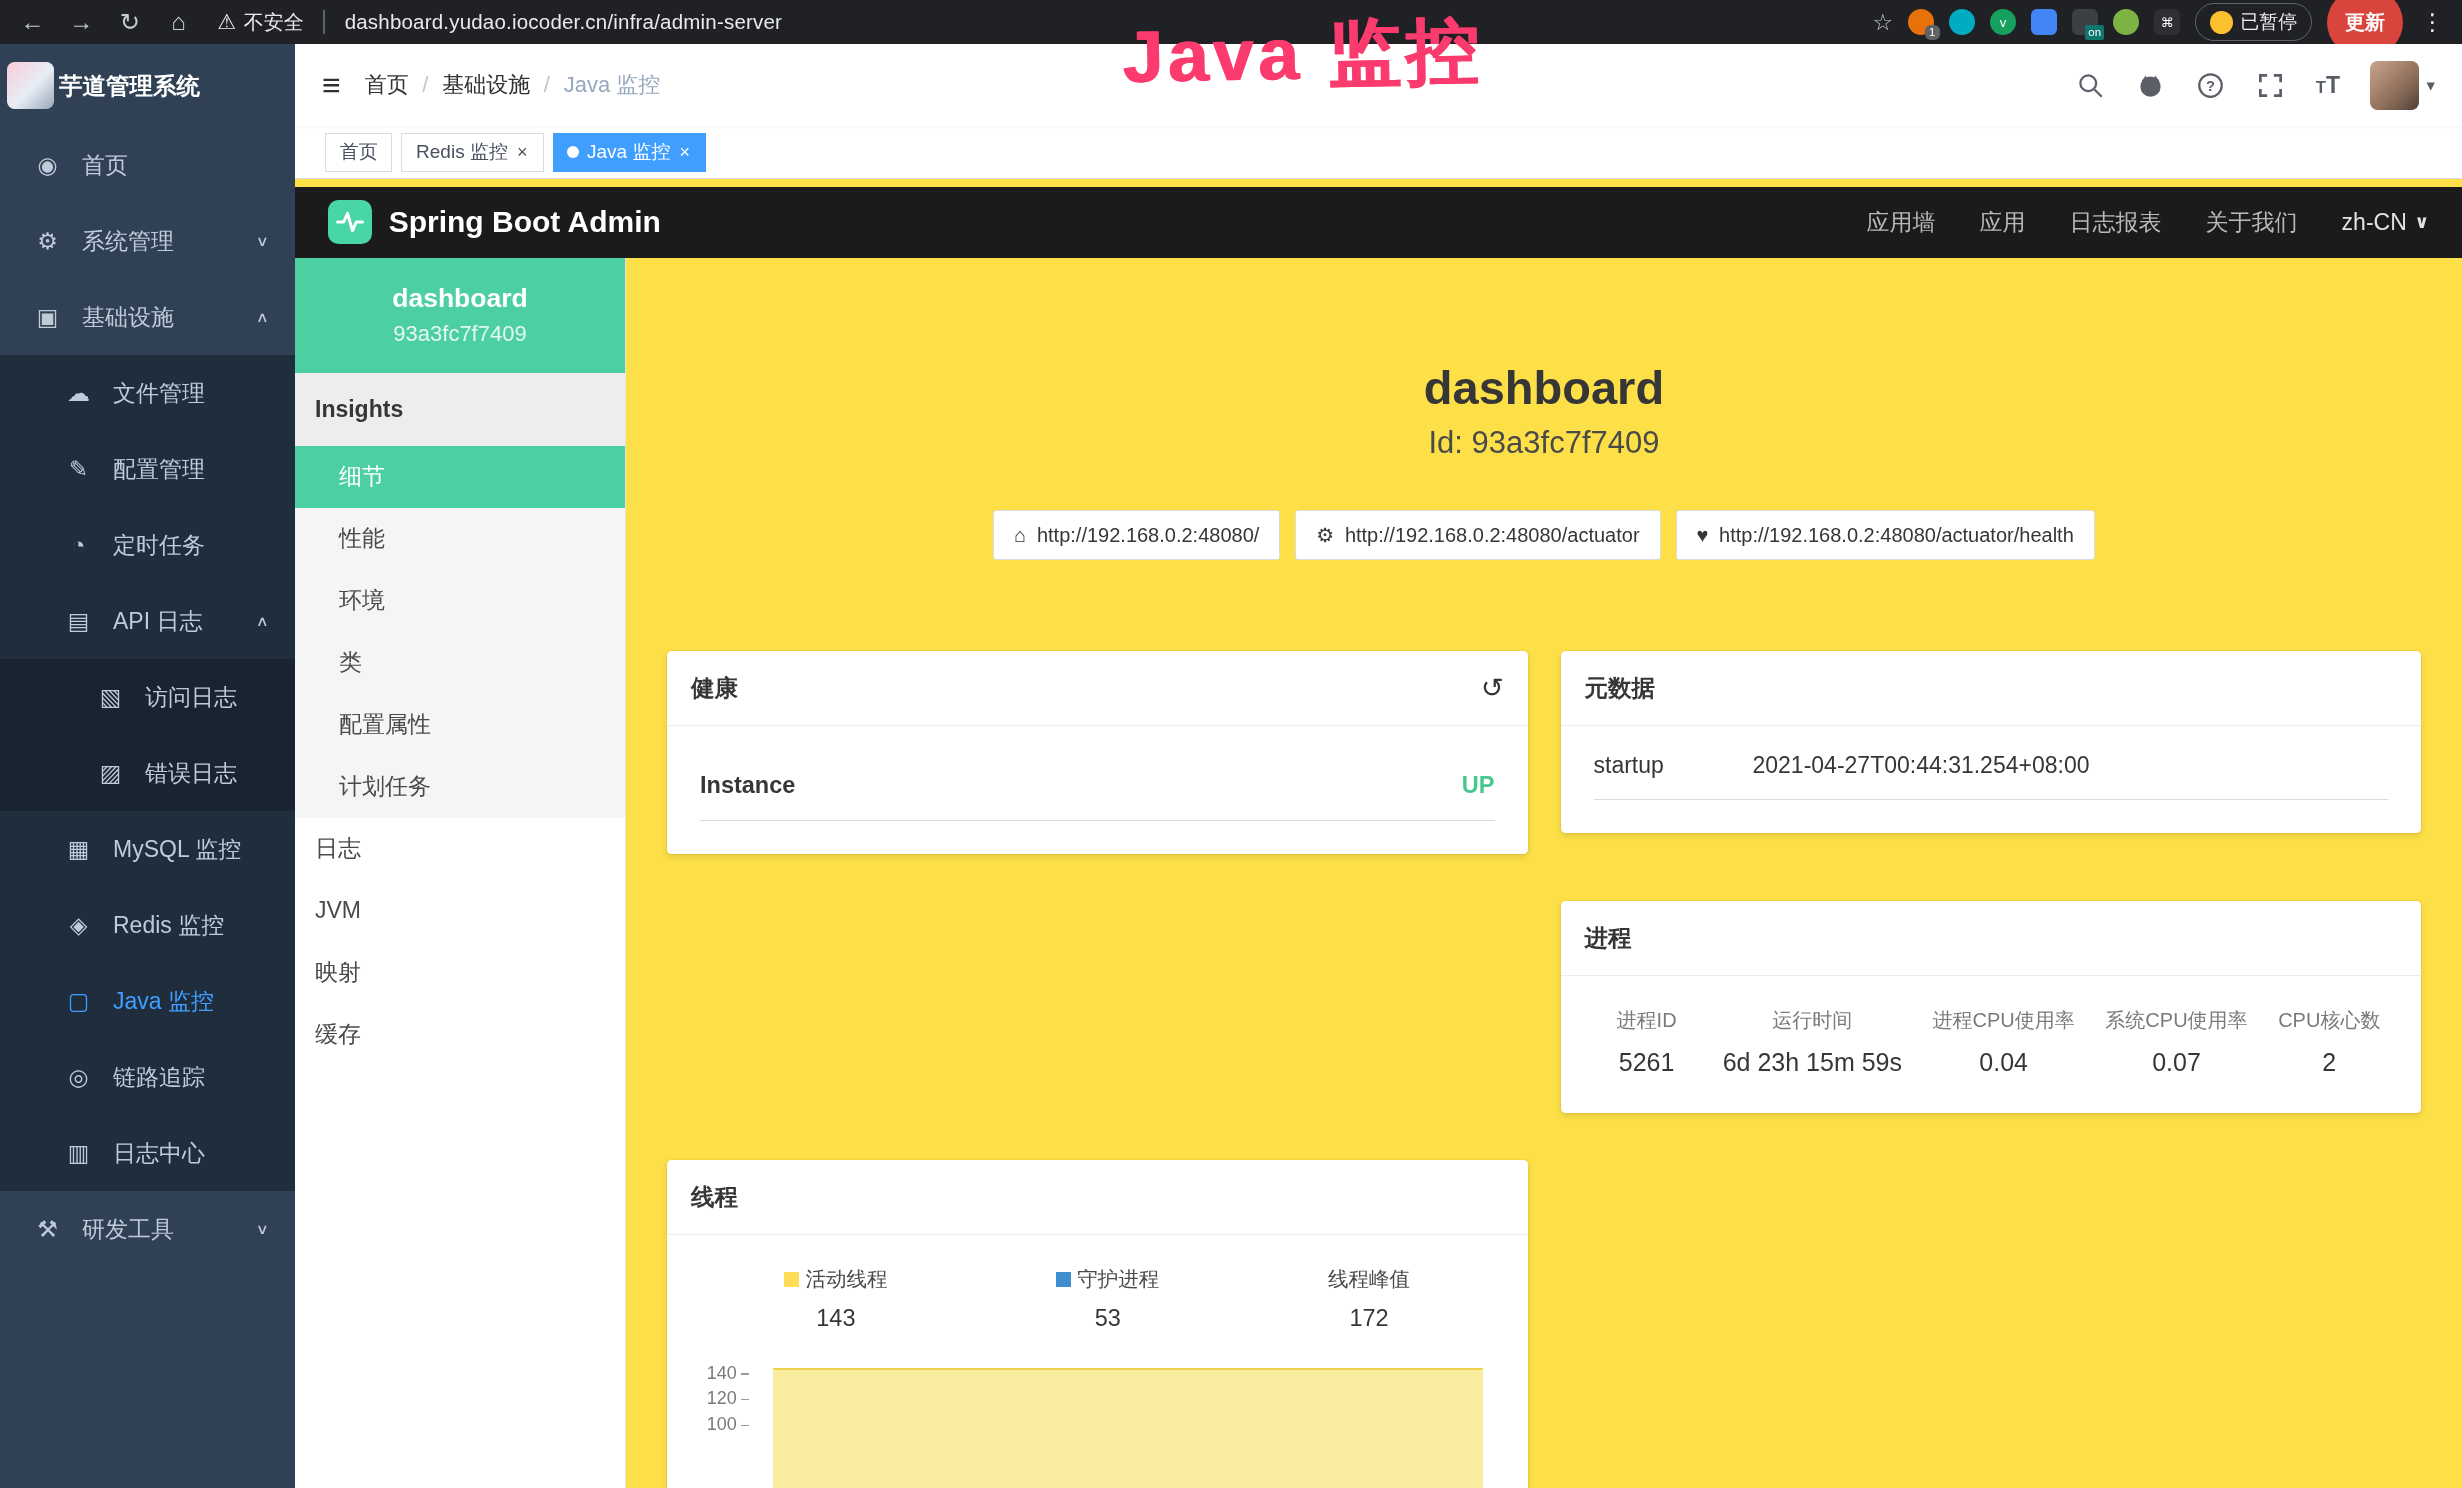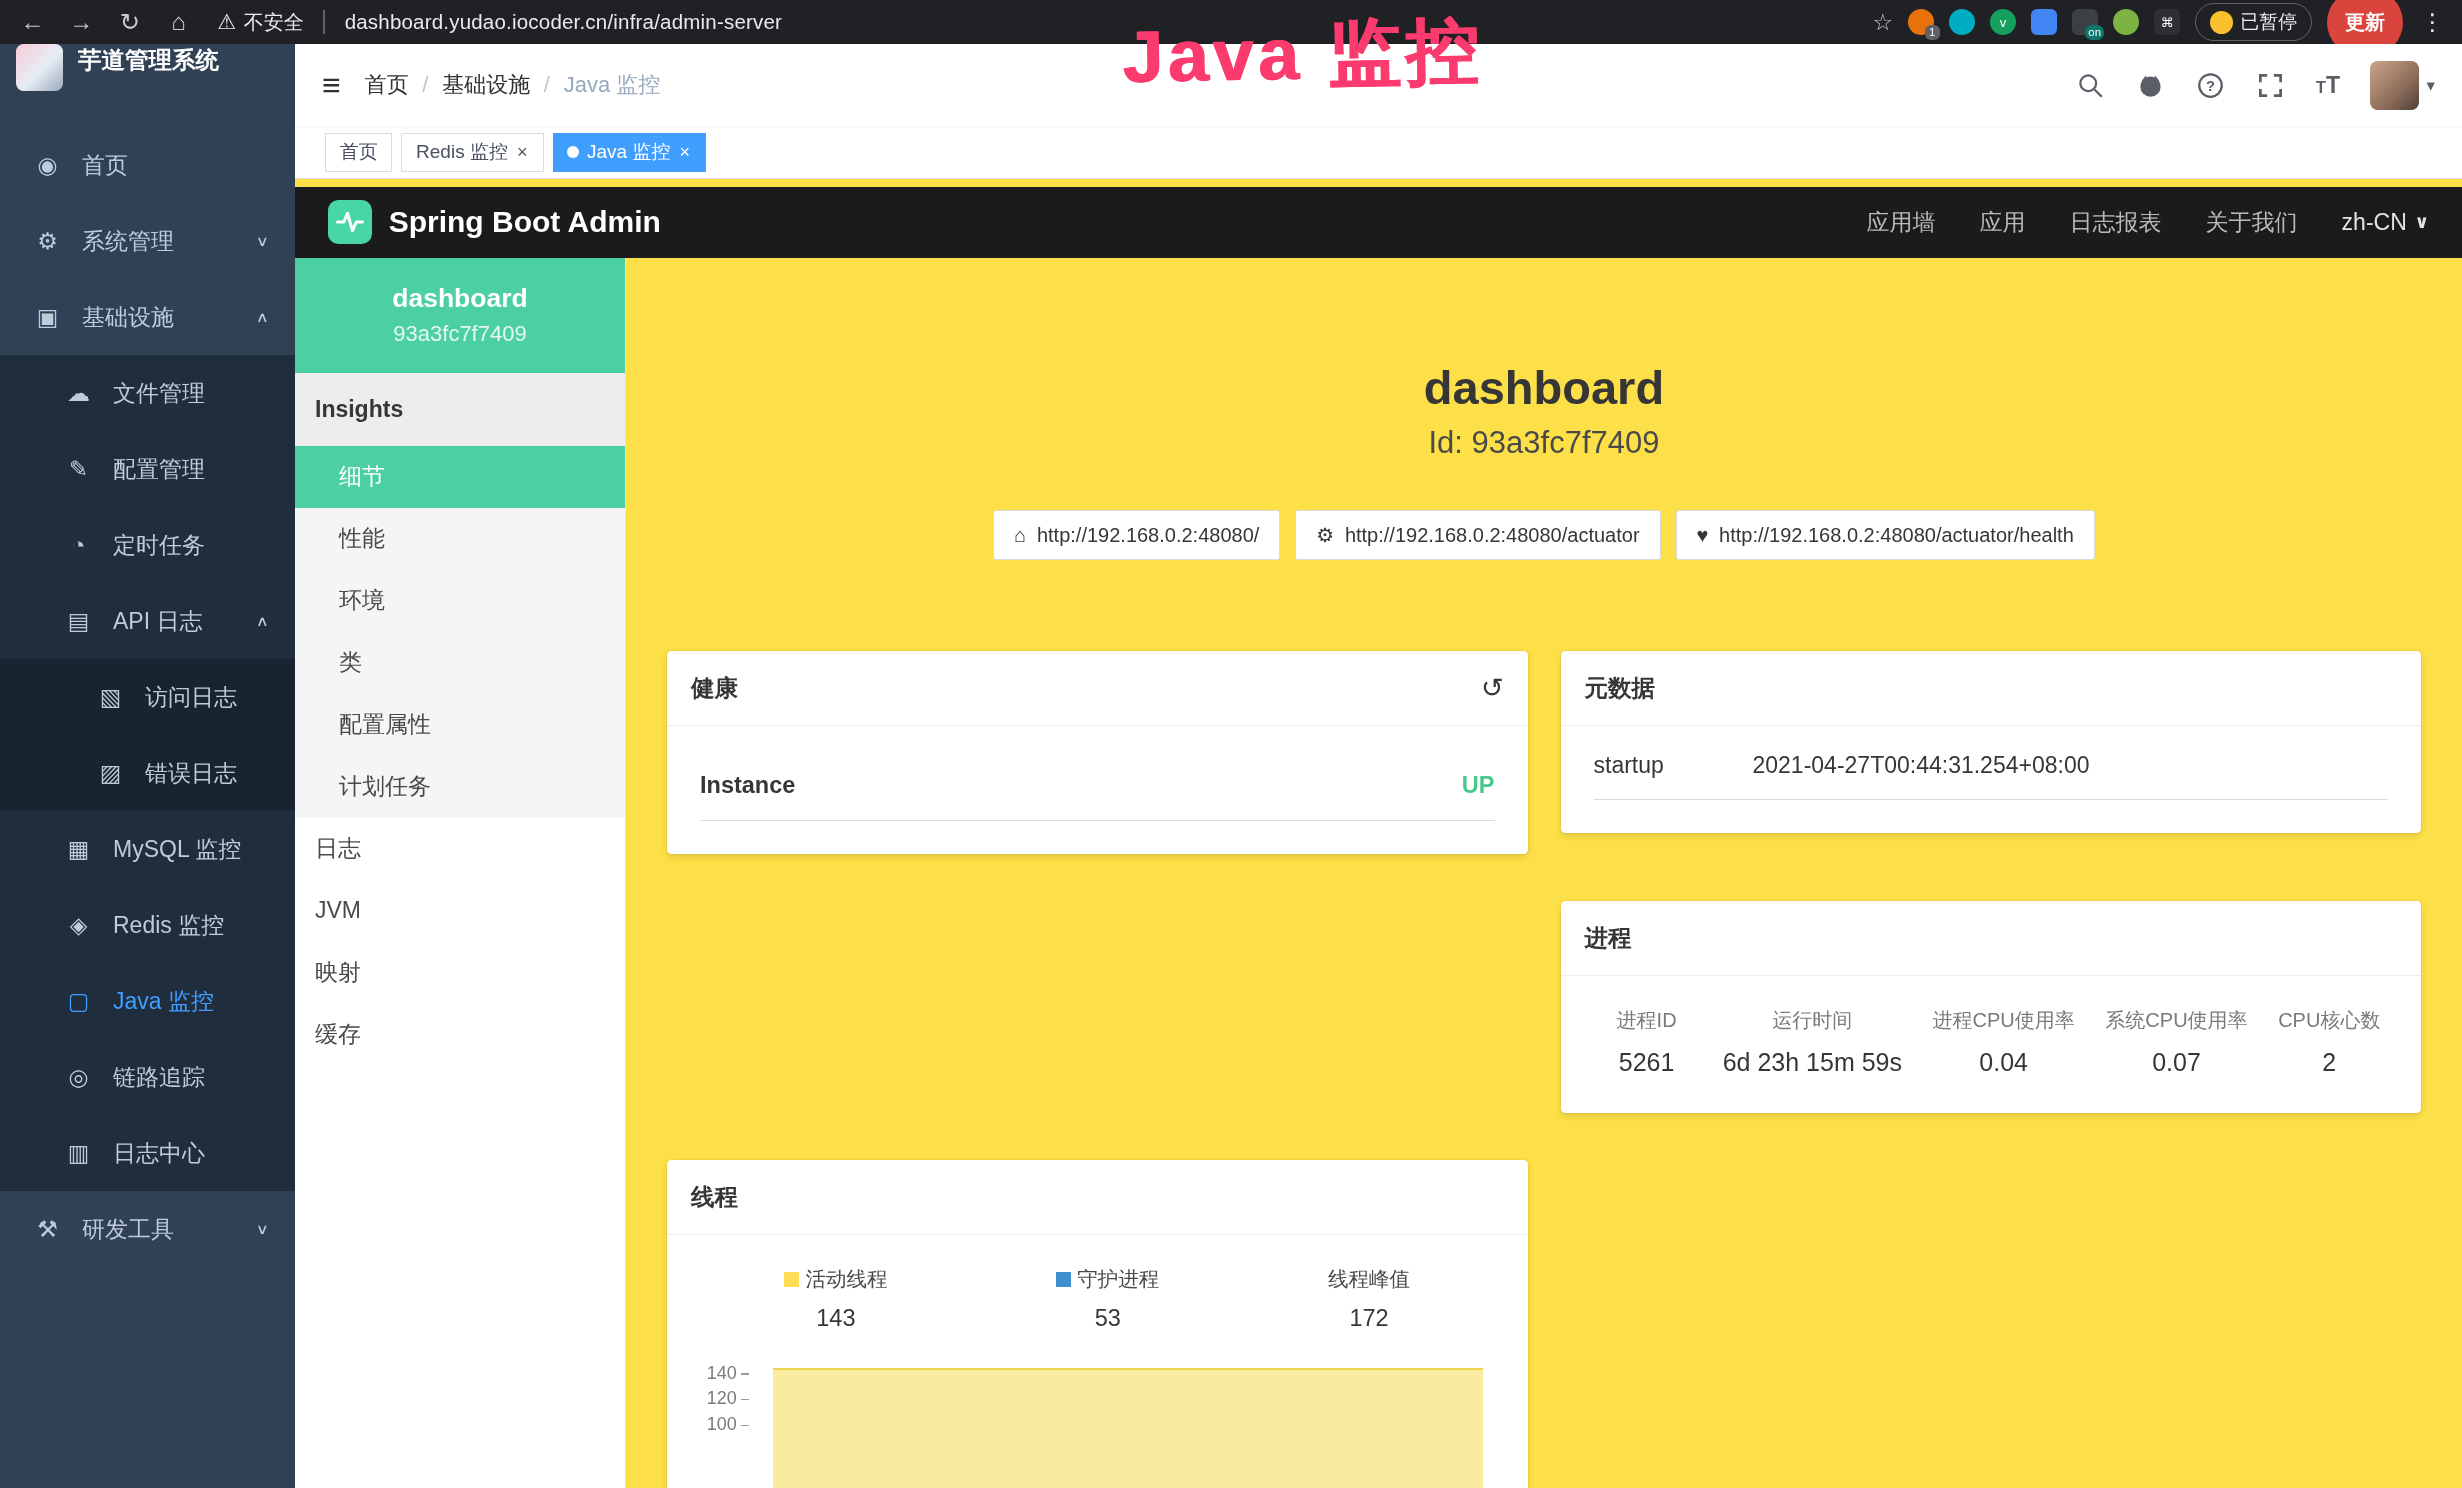--- a/index.html
+++ b/index.html
@@ -10,33 +10,33 @@
   .chrome { height: 44px; background: #202124; display: flex; align-items: center; padding: 0 15px; gap: 13.7px; color: #e8eaed; }
   .chrome .navbtn { width: 35px; text-align: center; font-size: 24px; color: #c7cbd1; cursor: pointer; }
   .sec-chip { display: flex; align-items: center; gap: 7.6px; font-size: 20px; color: #e8eaed; margin-left: 7.6px; }
   .sec-chip .warn { color: #e8eaed; font-size: 21px; }
   .chrome .vdiv { width: 1.5px; height: 24px; background: #5f6368; margin: 0 6px; }
   .url { font-size: 20.5px; color: #e8eaed; letter-spacing: 0.2px; white-space: nowrap; }
   .chrome-right { margin-left: auto; display: flex; align-items: center; gap: 15px; }
   .star { font-size: 23px; color: #c7cbd1; }
   .ext { width: 26px; height: 26px; border-radius: 50%; position: relative; display: flex; align-items: center; justify-content: center; font-size: 13px; color: #fff; }
   .ext.sq { border-radius: 6px; }
-  .ext .mini-badge { position: absolute; bottom: -4.6px; right: -6px; background: #0f766e; color: #fff; font-size: 11.4px; border-radius: 7px; padding: 0.8px 3px; line-height: 1.1; }
+  .ext .mini-badge { position: absolute; bottom: -4.6px; right: -6px; background: #0f766e; color: #fff; font-size: 11.4px; border-radius: 2px; padding: 0.8px 3px; line-height: 1.1; }
   .ext .num-badge { position: absolute; bottom: -4.6px; right: -6px; background: #5f6368; color: #fff; font-size: 11.4px; border-radius: 6px; padding: 0.8px 4.6px; line-height: 1.1; }
   .paused-pill { display: flex; align-items: center; gap: 7.6px; border: 1.5px solid #5f6368; border-radius: 758px; padding: 4.6px 13.7px; font-size: 19px; color: #e8eaed; }
   .smiley { width: 23px; height: 23px; border-radius: 50%; background: #fbc02d; }
   .update-btn { background: #d9453c; color: #fff; font-size: 20px; border-radius: 758px; padding: 20px 18px; font-weight: bold; }
   .dots { color: #e8eaed; font-size: 23px; padding: 0 3px; }
 
   
   .app { display: flex; height: 1445px; }
 
   
   .app-sidebar { width: 295px; background: #304156; color: #bfcbd9; flex-shrink: 0; overflow: hidden; }
-  .logo-row { height: 83px; display: flex; align-items: flex-start; gap: 15px; padding-left: 16px; }
+  .logo-row { height: 83px; display: flex; align-items: center; gap: 5px; padding-left: 7px; }
   .logo-avatar { width: 47px; height: 47px; border-radius: 7.6px; background: linear-gradient(135deg,#f8cdd8 0%,#e7edf5 55%,#9aa7b8 100%); flex-shrink: 0; }
   .logo-title { color: #fff; font-weight: bold; font-size: 23.5px; white-space: nowrap; }
   .menu-item { height: 76px; display: flex; align-items: center; gap: 20px; padding-left: 33px; font-size: 23px; cursor: pointer; white-space: nowrap; }
   .menu-item .mi { width: 29px; text-align: center; font-size: 23px; flex-shrink: 0; }
   .menu-item .chev { margin-left: auto; margin-right: 26px; font-size: 18px; color: #bfcbd9; transform: scaleY(.8); }
   .menu-item.lvl2 { background: #1f2d3d; padding-left: 64px; }
   .menu-item.lvl3 { background: #18242f; padding-left: 96px; }
   .menu-item.active-blue, .menu-item.active-blue .mi { color: #409eff; }
 
   

